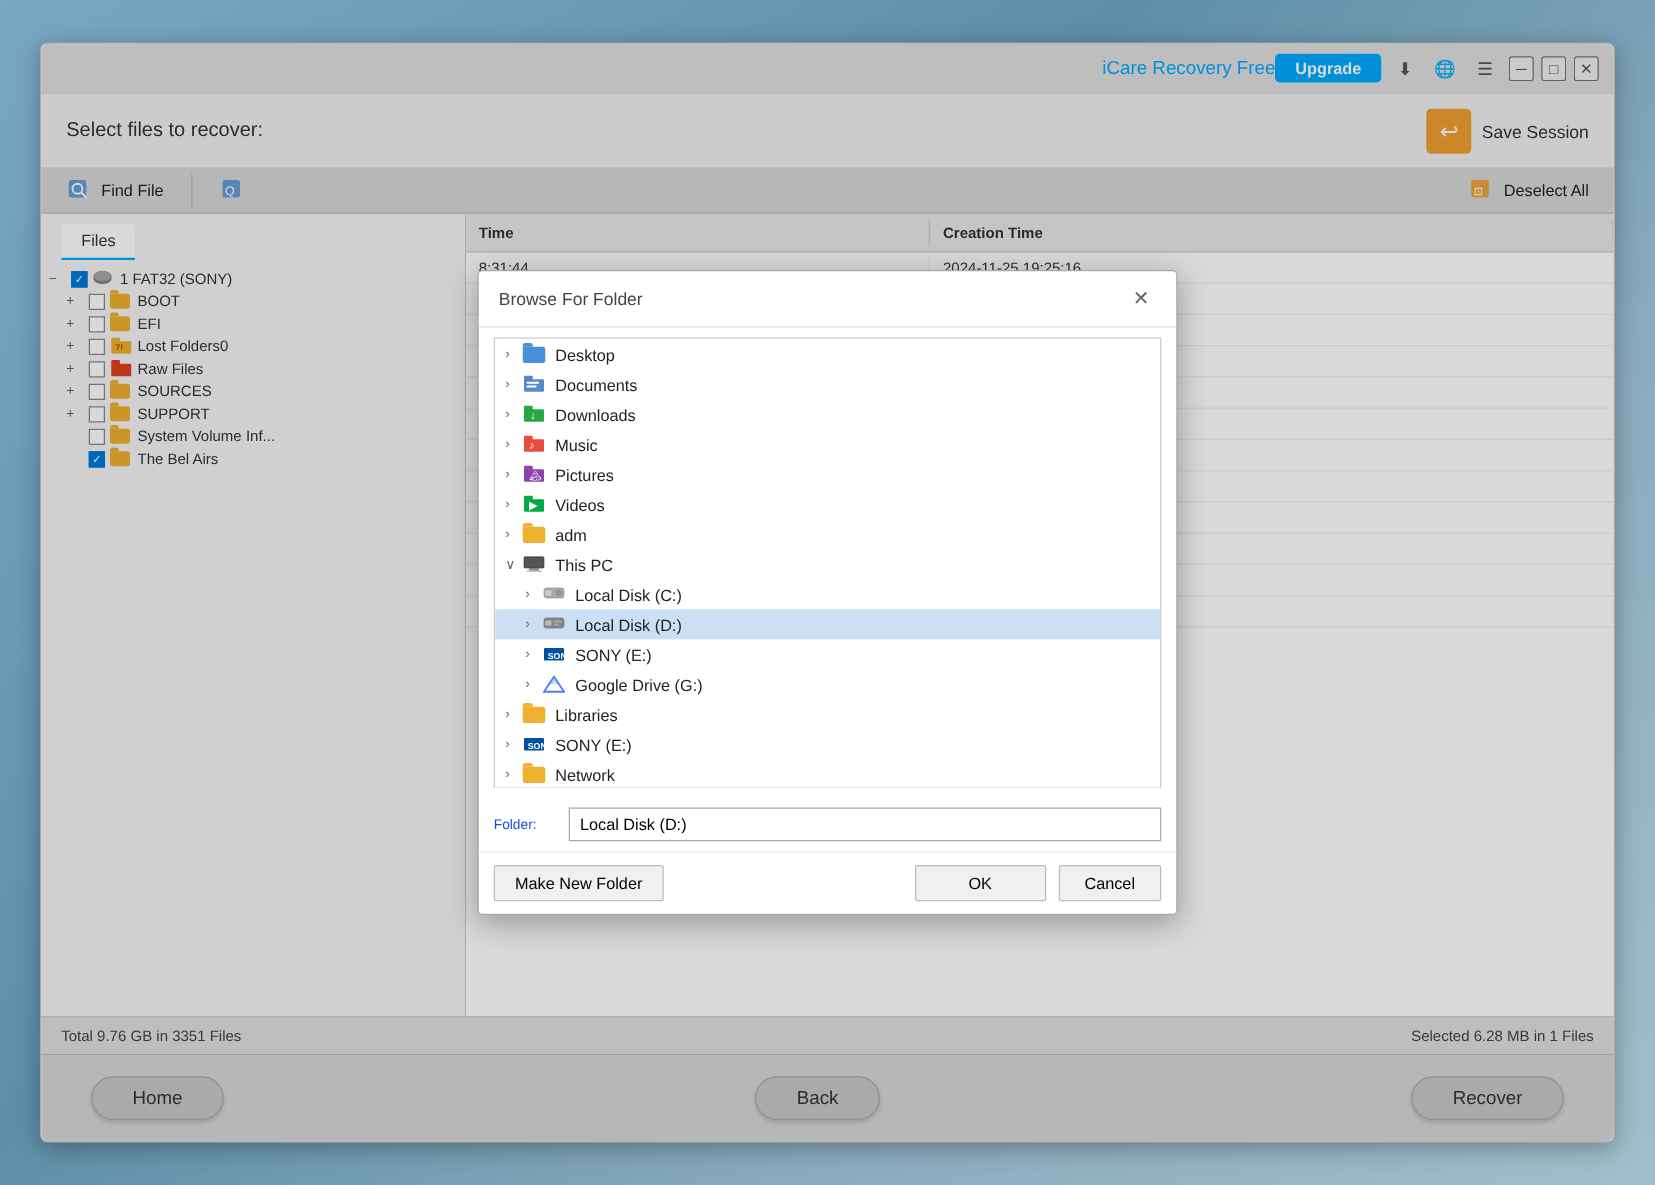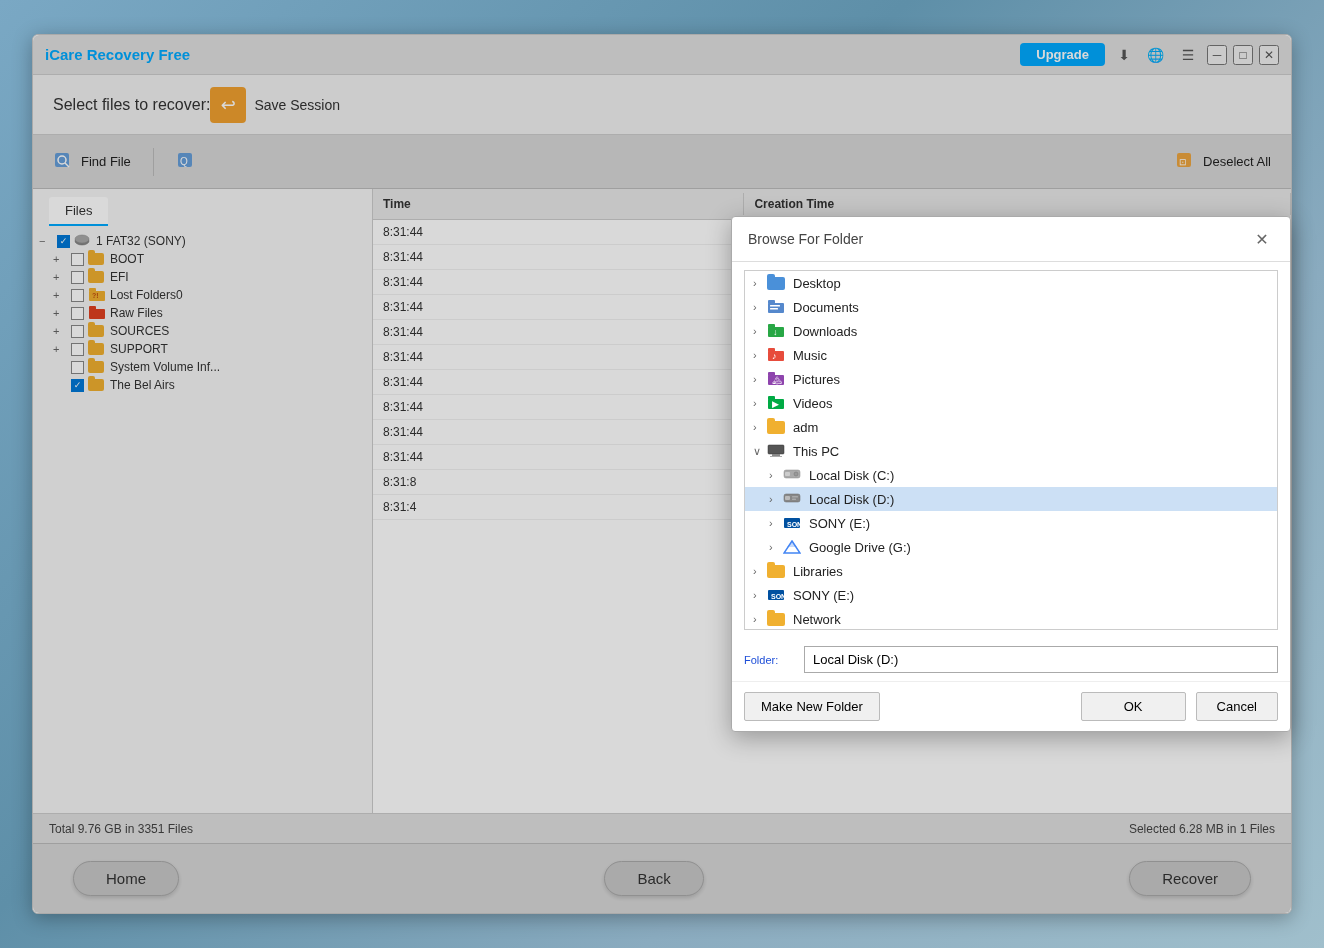--- a/index.html
+++ b/index.html
@@ -34,22 +34,23 @@
       border-bottom: 1px solid #ccc;
       height: 40px;
       display: flex;
       align-items: center;
       padding: 0 12px;
       border-radius: 6px 6px 0 0;
     }
     .title-bar-app-name {
       color: #00aaff;
       font-size: 15px;
-      font-weight: bold;
+      font-weight: normal;
       flex: 1;
+      text-align: right;
     }
     .title-bar-controls {
       display: flex;
       align-items: center;
       gap: 6px;
     }
     .upgrade-btn {
       background: #00aaff;
       color: white;
       border: none;
@@ -83,20 +84,21 @@
     }
 
     
     .toolbar {
       background: #f0f0f0;
       border-bottom: 1px solid #ccc;
       height: 60px;
       display: flex;
       align-items: center;
       padding: 0 20px;
+      justify-content: space-between;
     }
     .toolbar-left {
       font-size: 16px;
       color: #333;
     }
     .toolbar-right {
       display: flex;
       align-items: center;
       gap: 8px;
     }
@@ -119,21 +121,21 @@
       align-items: center;
       justify-content: center;
       color: white;
       font-size: 18px;
     }
 
     
     .action-bar {
       background: #d8d8d8;
       border-bottom: 1px solid #bbb;
-      height: 54px;
+      height: 36px;
       display: flex;
       align-items: center;
       padding: 0 10px;
       gap: 8px;
     }
     .action-btn {
       display: flex;
       align-items: center;
       gap: 6px;
       background: none;
@@ -322,21 +324,21 @@
       box-shadow: 0 2px 4px rgba(0,0,0,0.15);
     }
 
     
     .dialog-overlay {
       position: absolute;
       top: 0; left: 0; right: 0; bottom: 0;
       background: rgba(0,0,0,0.15);
       display: flex;
       align-items: center;
-      justify-content: flex-end;
+      justify-content: center;
       z-index: 100;
       border-radius: 6px;
     }
     .dialog {
       background: white;
       border: 1px solid #aaa;
       border-radius: 4px;
       width: 560px;
       box-shadow: 0 6px 24px rgba(0,0,0,0.3);
       display: flex;

